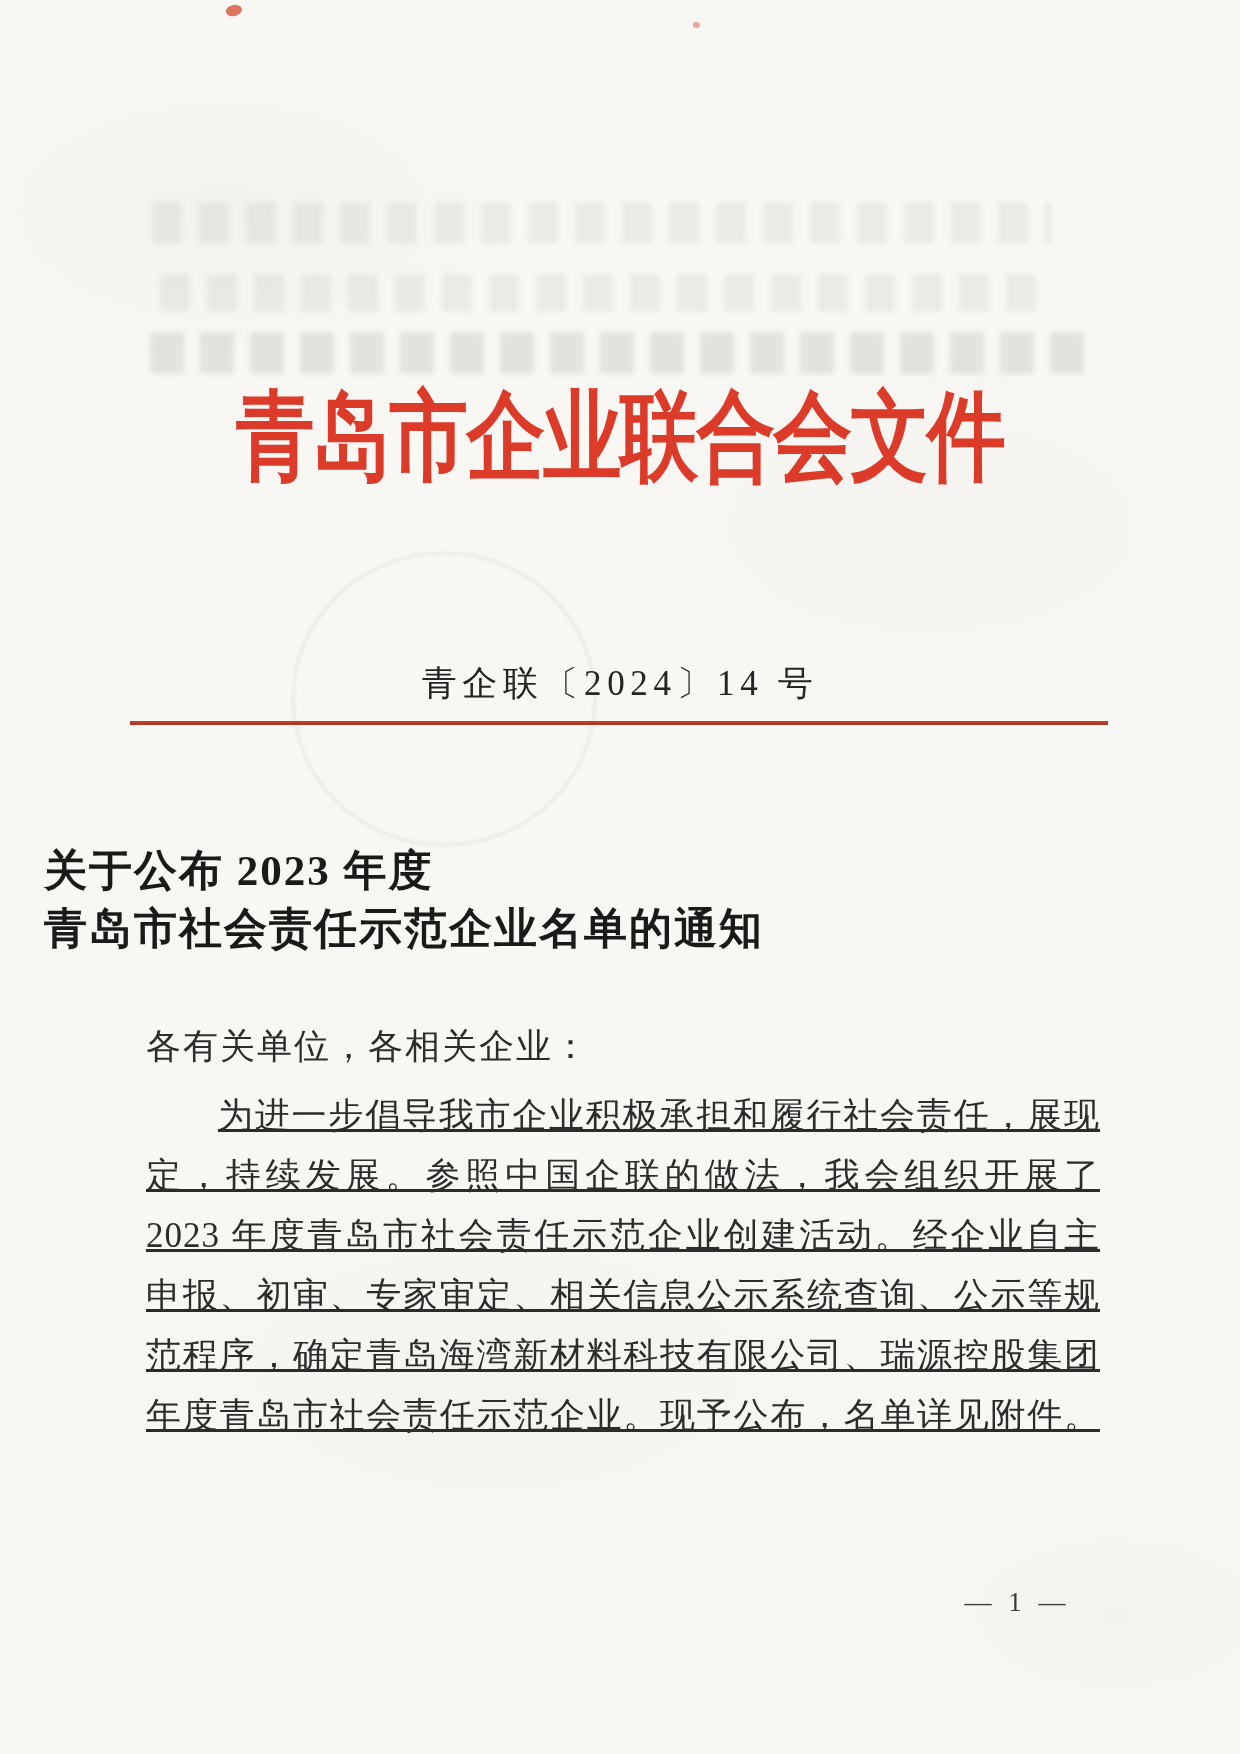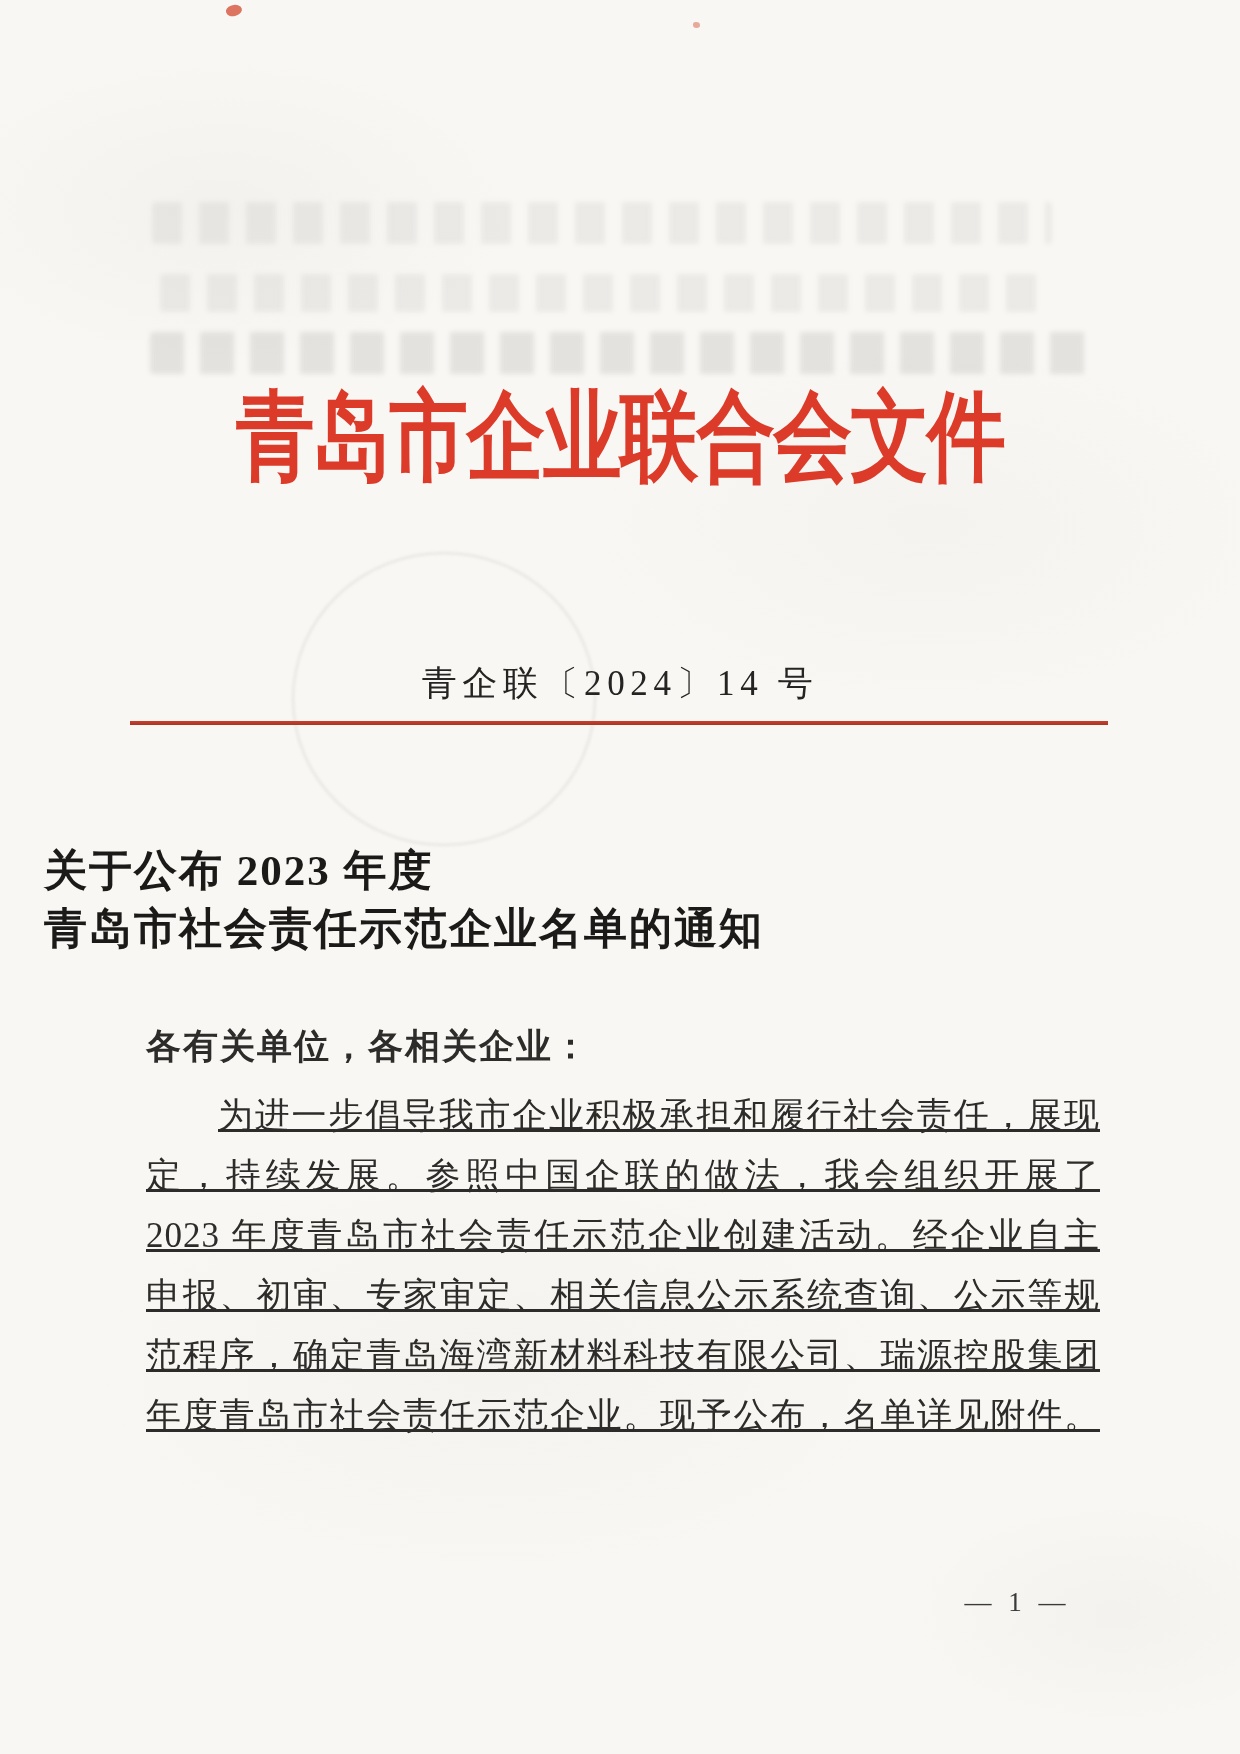--- a/index.html
+++ b/index.html
@@ -89,21 +89,20 @@
   .body-block{
     position:absolute;
     left:146px;top:1016px;width:954px;
     font-size:35px;
     color:#2e2c2a;
   }
   .salutation{
     height:62px;line-height:62px;
     letter-spacing:2px;
     white-space:nowrap;
-    font-weight:bold;
   }
   .para{margin-top:8px;text-decoration:underline;}
   .para-line{
     height:60px;line-height:60px;
     text-align:justify;
     text-align-last:justify;
     letter-spacing:1px;
   }
   .para-line.indent{padding-left:72px;}
 

